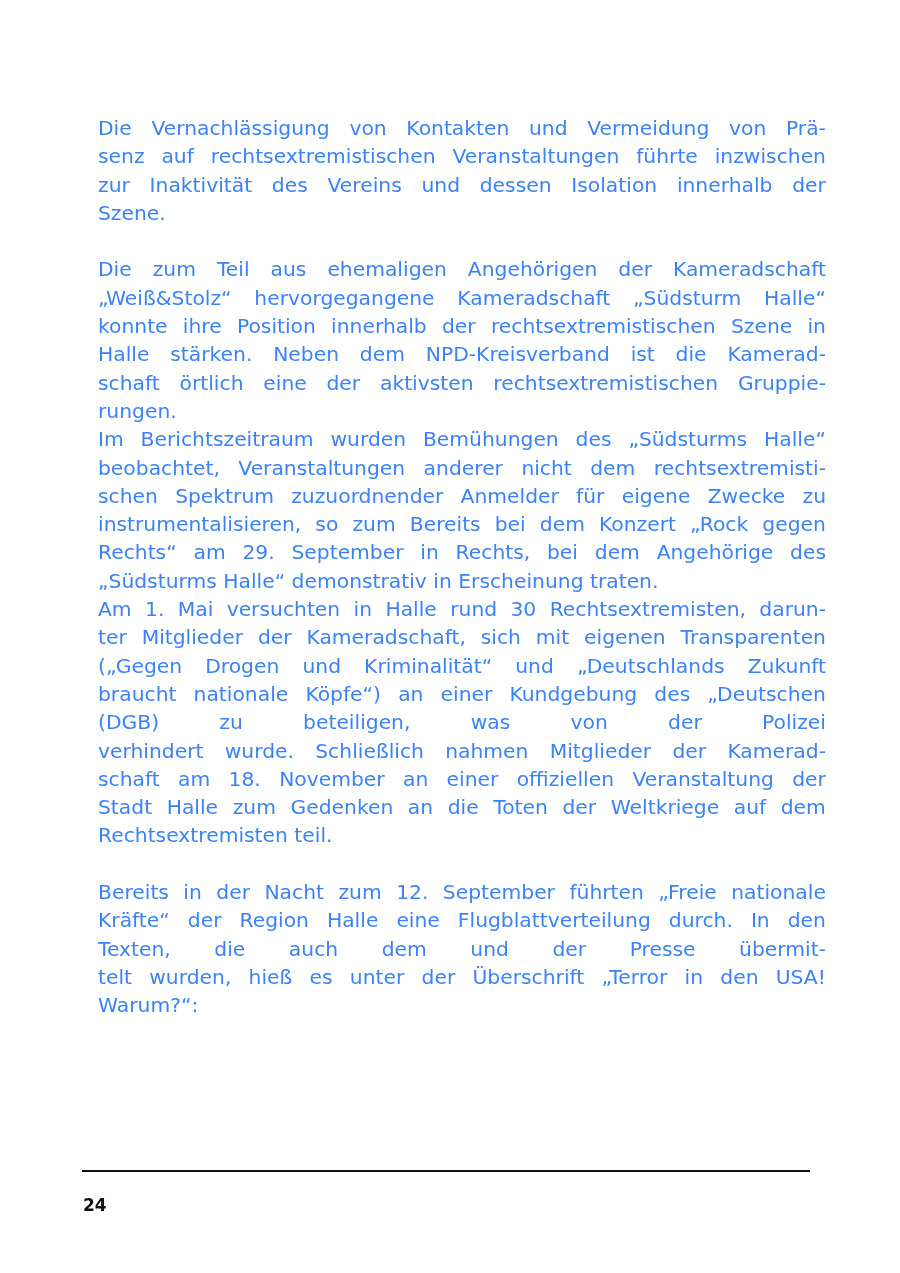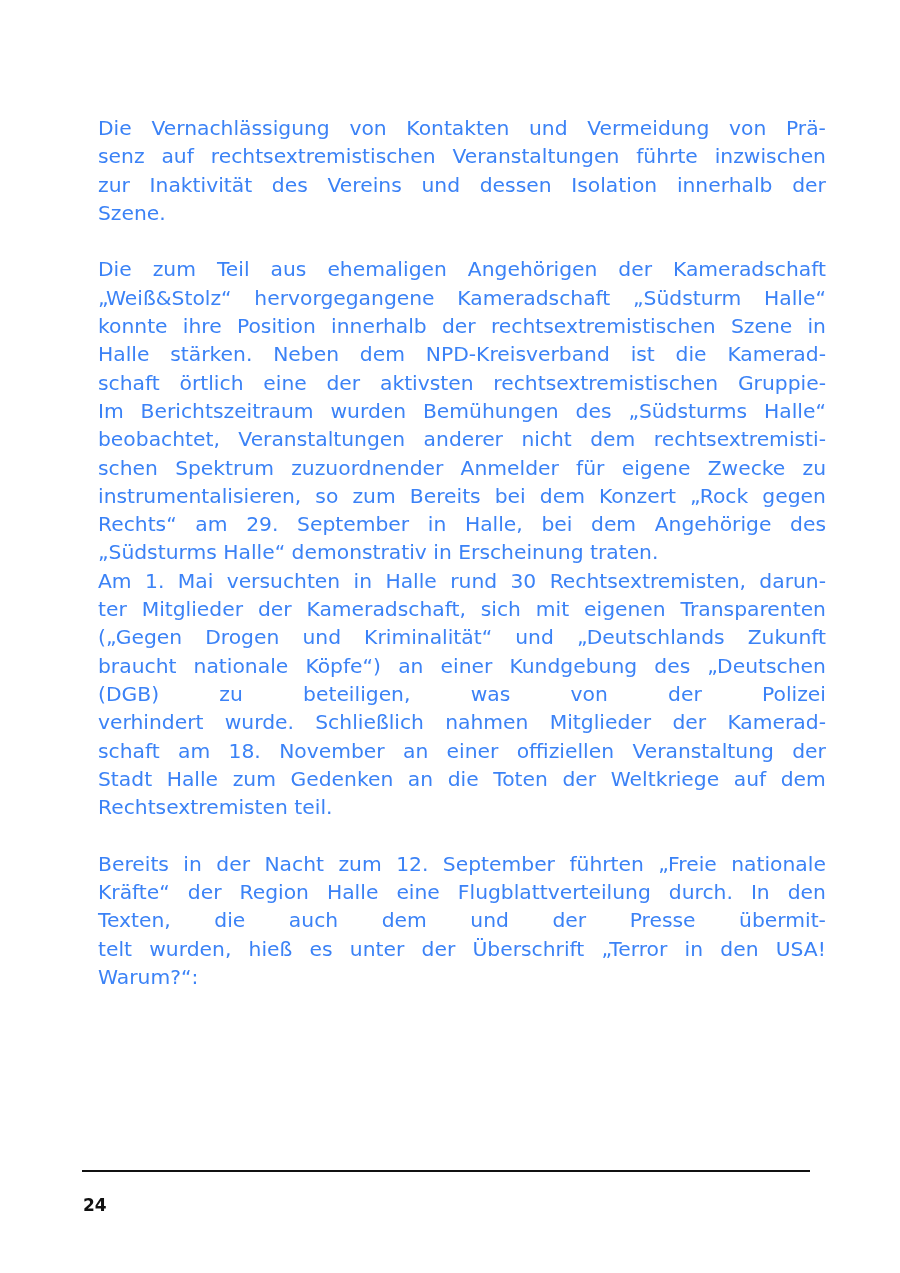--- a/index.html
+++ b/index.html
@@ -110,20 +110,21 @@
         </div>
       <div class="line">
           <span class="w">schaft</span>
           <span class="w">örtlich</span>
           <span class="w">eine</span>
           <span class="w">der</span>
           <span class="w">aktivsten</span>
           <span class="w">rechtsextremistischen</span>
           <span class="w">Gruppie-</span>
         </div>
+      <div class="line last">rungen.</div>
     </div>
 
     <div>
       <div class="line">
           <span class="w">Im</span>
           <span class="w">Berichtszeitraum</span>
           <span class="w">wurden</span>
           <span class="w">Bemühungen</span>
           <span class="w">des</span>
           <span class="w">„Südsturms</span>
@@ -157,21 +158,21 @@
           <span class="w">Konzert</span>
           <span class="w">„Rock</span>
           <span class="w">gegen</span>
         </div>
       <div class="line">
           <span class="w">Rechts“</span>
           <span class="w">am</span>
           <span class="w">29.</span>
           <span class="w">September</span>
           <span class="w">in</span>
-          <span class="w">Halle,</span>
+          <span class="w">Rechts,</span>
           <span class="w">bei</span>
           <span class="w">dem</span>
           <span class="w">Angehörige</span>
           <span class="w">des</span>
         </div>
       <div class="line last">„Südsturms Halle“ demonstrativ in Erscheinung traten.</div>
     </div>
 
     <div>
       <div class="line">

